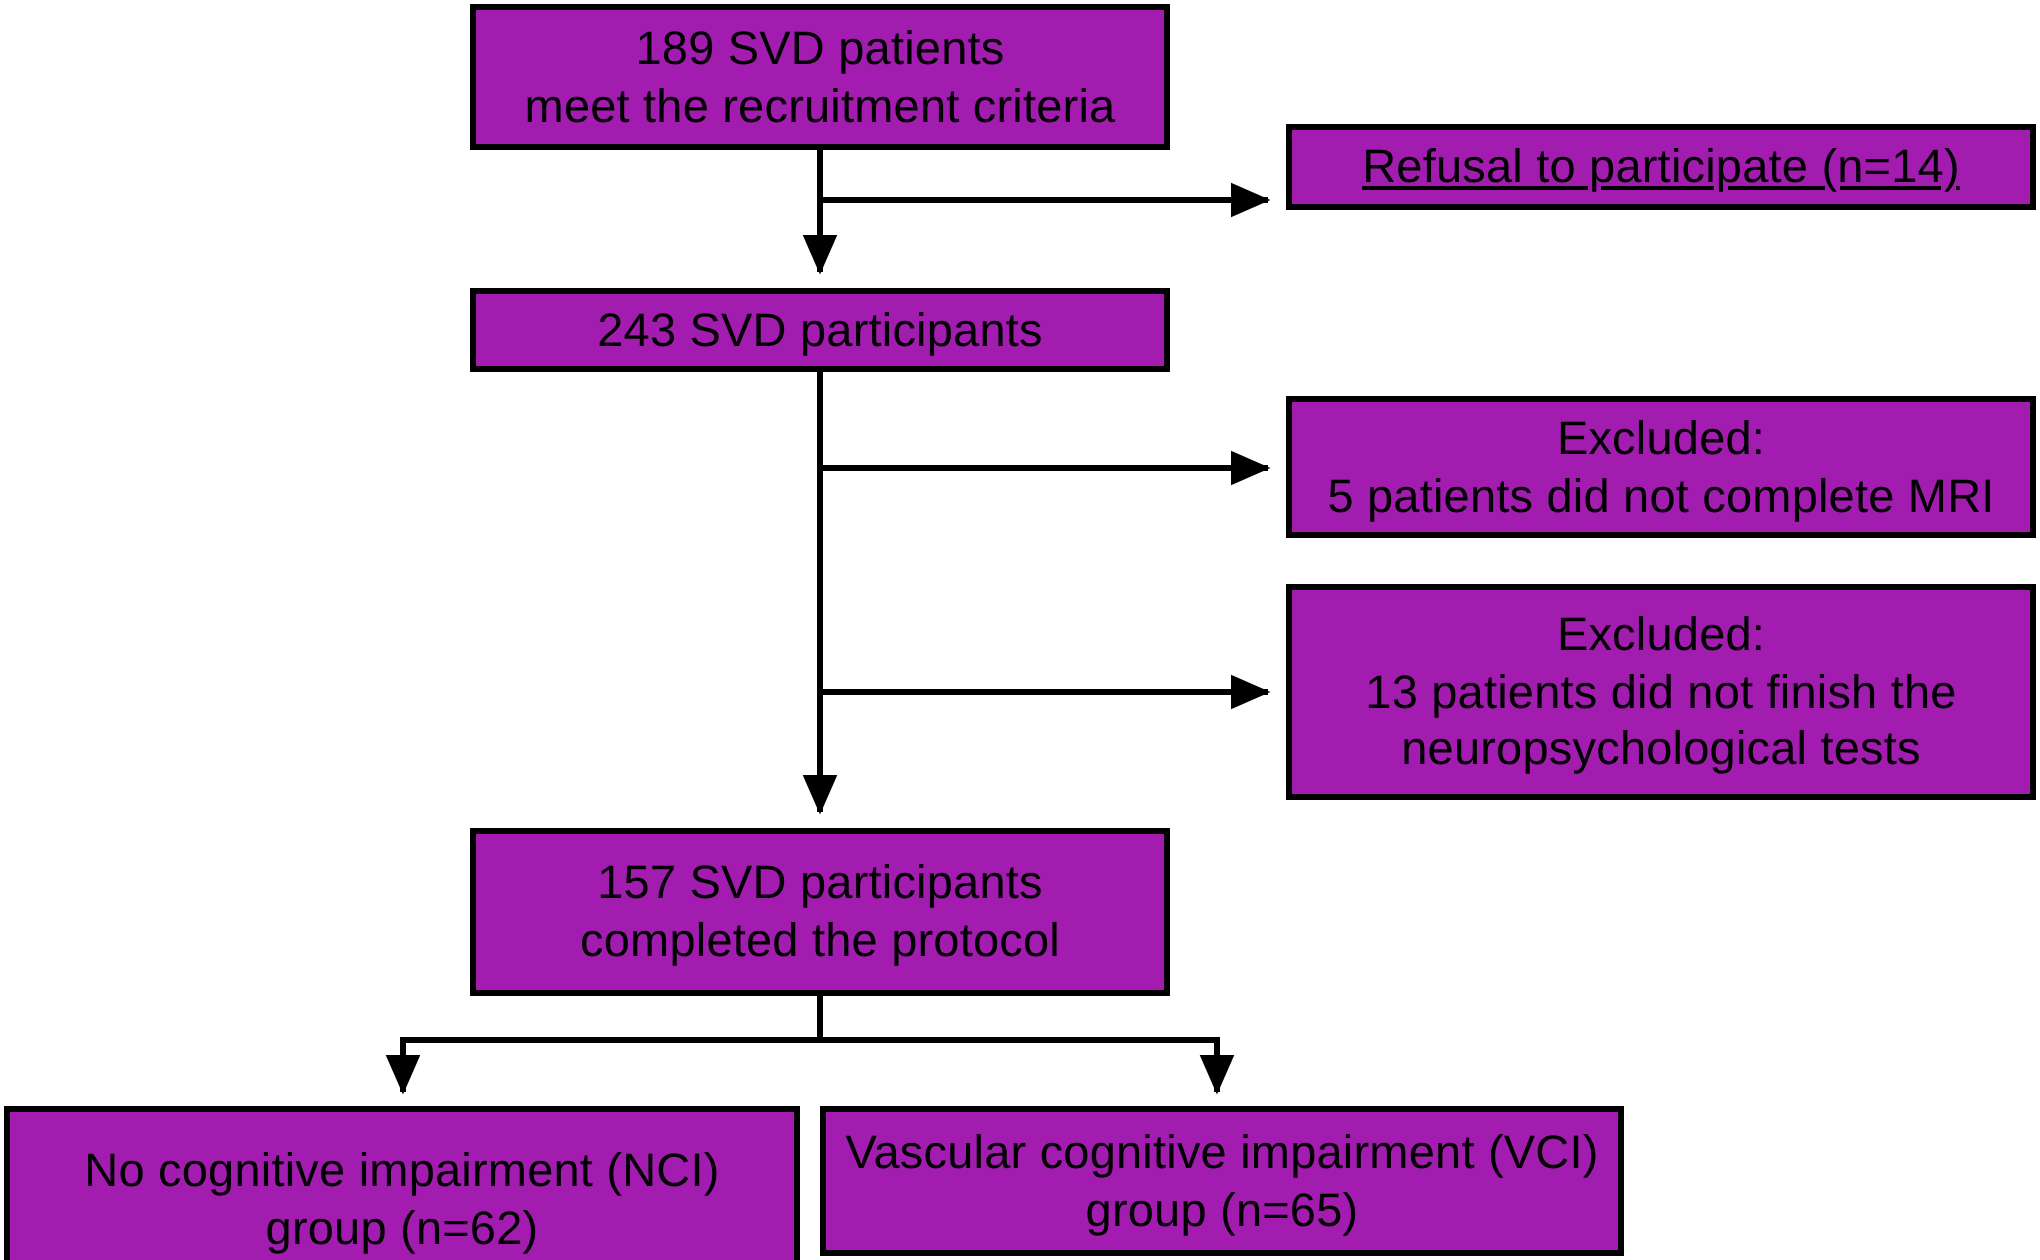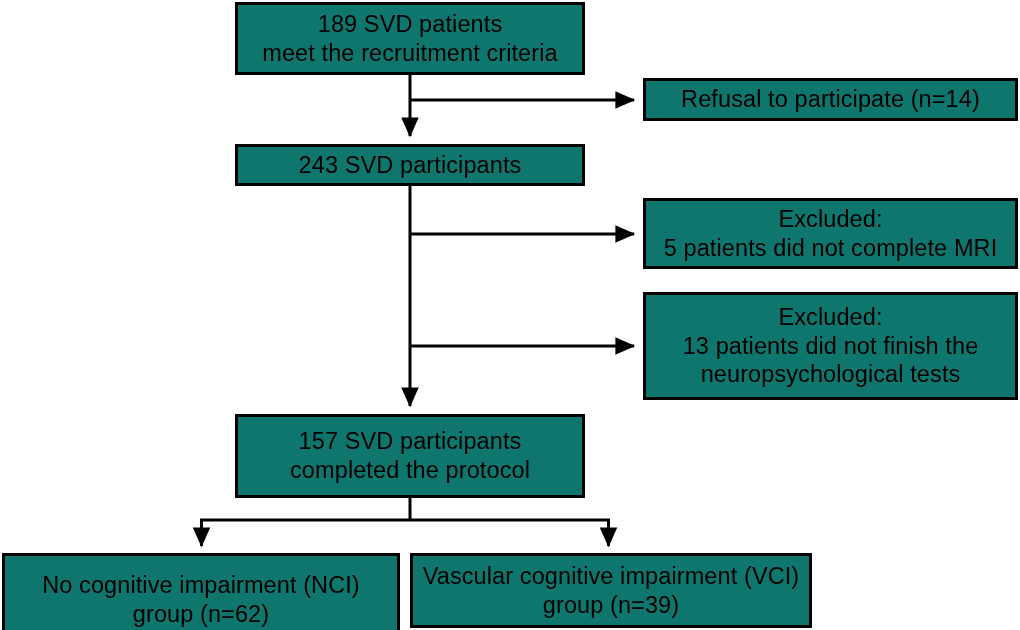--- a/index.html
+++ b/index.html
@@ -26,37 +26,37 @@
     left: 0;
     top: 0;
     width: 1020px;
     height: 630px;
     pointer-events: none;
   }
   .node {
     position: absolute;
     box-sizing: border-box;
     border: 3px solid #000000;
-    background: #0f766e;
+    background: #a21caf;
     display: flex;
     align-items: center;
     justify-content: center;
     text-align: center;
     line-height: 1.22;
     font-size: 23.5px;
     letter-spacing: 0.1px;
     padding: 0 8px;
     white-space: pre-line;
   }
   
   #node-recruited   { left: 235px; top: 2px;   width: 350px; height: 73px; }
   #node-participants{ left: 235px; top: 144px; width: 350px; height: 42px; }
   #node-completed   { left: 235px; top: 414px; width: 350px; height: 84px; }
   
-  #node-refusal     { left: 643px; top: 78px;  width: 375px; height: 43px; }
+  #node-refusal     { left: 643px; top: 62px;  width: 375px; height: 43px; text-decoration: underline; }
   #node-excluded-mri{ left: 643px; top: 198px; width: 375px; height: 71px; }
   #node-excluded-np { left: 643px; top: 292px; width: 375px; height: 108px; }
   
   #node-nci         { left: 2px;   top: 553px; width: 398px; height: 94px; }
   #node-vci         { left: 410px; top: 553px; width: 402px; height: 75px; }
 </style>
 </head>
 <body>
 
 <div id="flow-root">
@@ -114,15 +114,15 @@
 13 patients did not finish the
 neuropsychological tests</div>
 
   <div class="node" id="node-completed">157 SVD participants
 completed the protocol</div>
 
   <div class="node" id="node-nci">No cognitive impairment (NCI)
 group (n=62)</div>
 
   <div class="node" id="node-vci">Vascular cognitive impairment (VCI)
-group (n=39)</div>
+group (n=65)</div>
 
 </div>
 
 </body></html>

